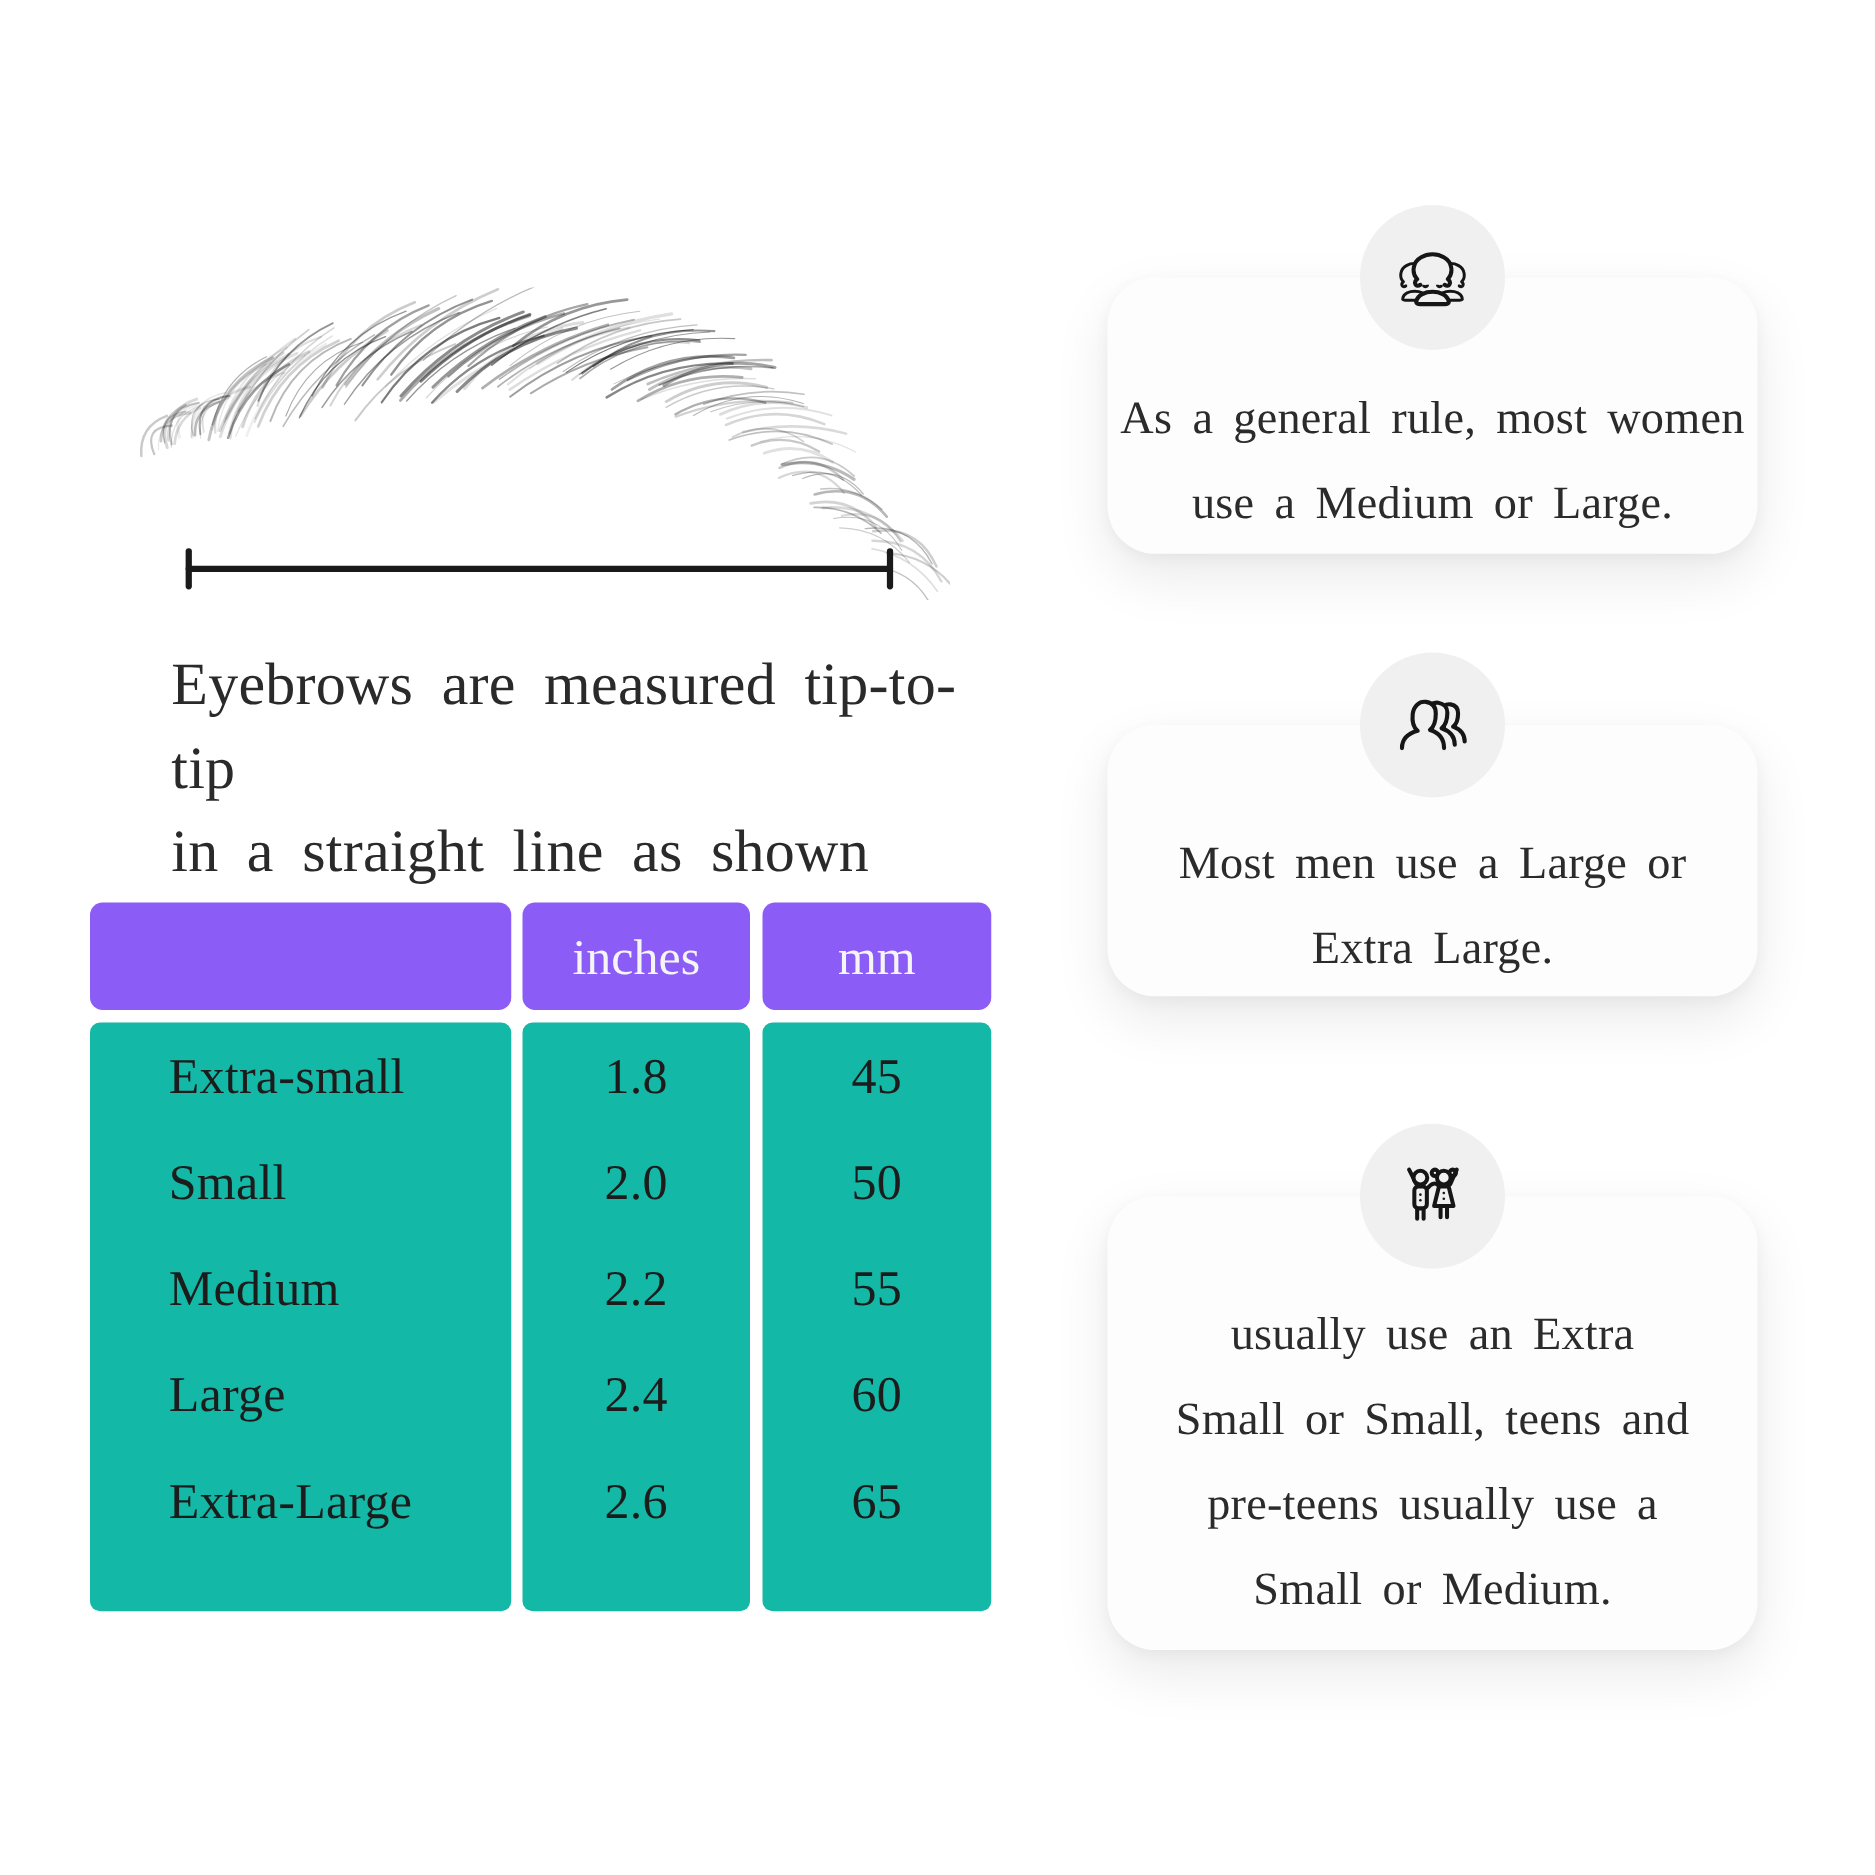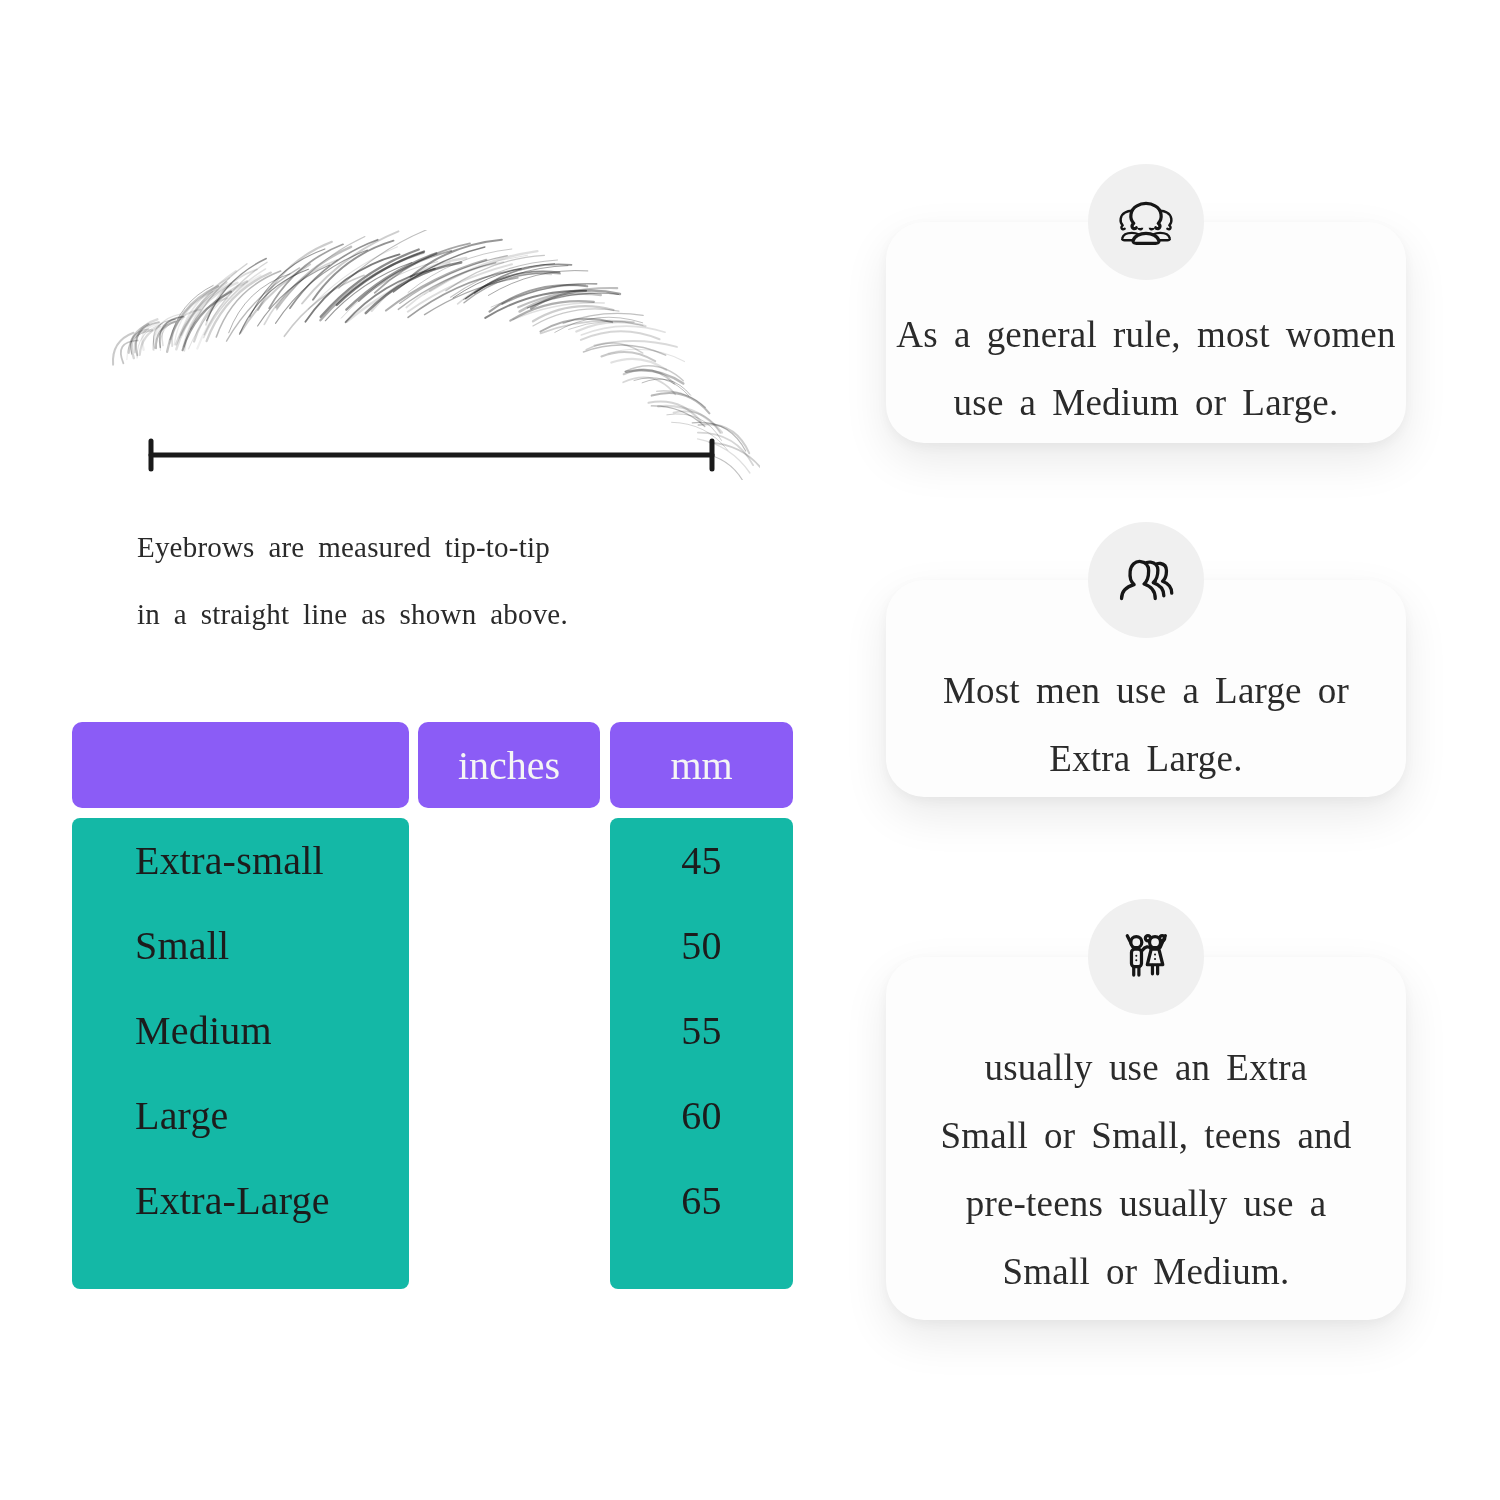--- a/index.html
+++ b/index.html
@@ -6,21 +6,21 @@
   .page{
     position:relative;width:1500px;height:1500px;margin:0 auto;
     background:#ffffff;overflow:hidden;
     font-family:"Liberation Serif","DejaVu Serif",serif;
     color:#262626;
   }
   
   .brow-svg{position:absolute;left:100px;top:230px;width:660px;height:250px;}
   .caption{
     position:absolute;left:137px;top:514px;width:660px;
-    font-size:29px;line-height:67px;letter-spacing:.2px;word-spacing:.22em;color:#2a2a2a;
+    font-size:48px;line-height:67px;letter-spacing:.2px;word-spacing:.22em;color:#2a2a2a;
   }
   
   .th{
     position:absolute;top:722px;height:86px;background:#8b5cf6;border-radius:10px;
     display:flex;align-items:center;justify-content:center;
     color:#f5f5f5;font-size:40px;word-spacing:.2em;
   }
   .th.c1{left:72px;width:337px;}
   .th.c2{left:418px;width:182px;}
   .th.c3{left:610px;width:183px;}
@@ -220,20 +220,27 @@
   <div class="th c3">mm</div>
 
   <div class="tcol c1">
     <div class="tcell">Extra-small</div>
     <div class="tcell">Small</div>
     <div class="tcell">Medium</div>
     <div class="tcell">Large</div>
     <div class="tcell">Extra-Large</div>
   </div>
 
+  <div class="tcol c2">
+    <div class="tcell">1.8</div>
+    <div class="tcell">2.0</div>
+    <div class="tcell">2.2</div>
+    <div class="tcell">2.4</div>
+    <div class="tcell">2.6</div>
+  </div>
 
   <div class="tcol c3">
     <div class="tcell">45</div>
     <div class="tcell">50</div>
     <div class="tcell">55</div>
     <div class="tcell">60</div>
     <div class="tcell">65</div>
   </div>
 
   <div class="card card-1">

